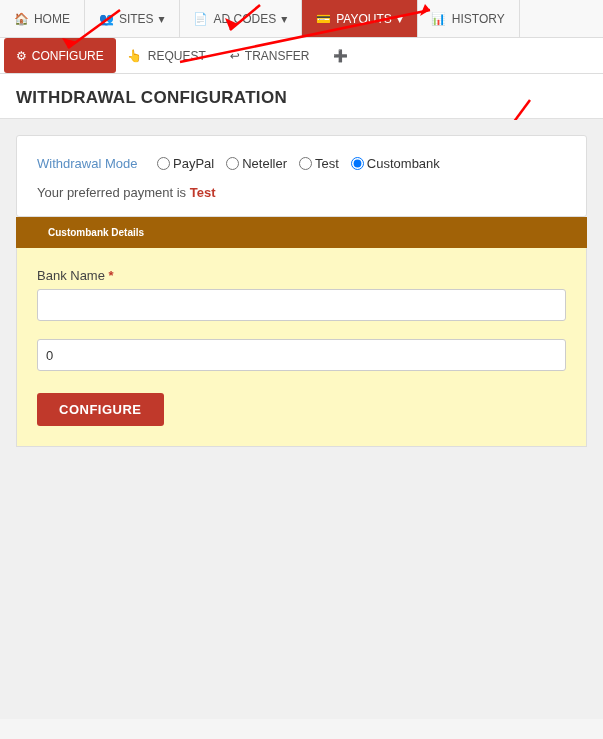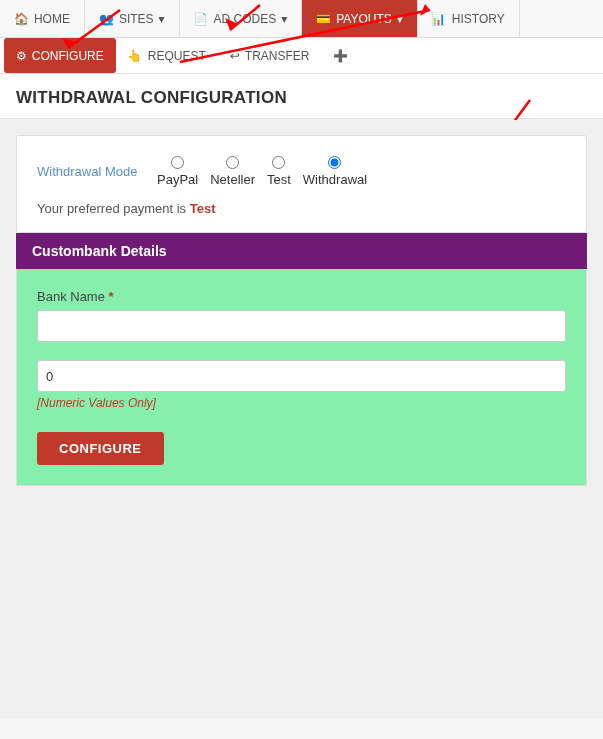--- a/index.html
+++ b/index.html
@@ -102,47 +102,46 @@
       align-items: center;
       gap: 12px;
     }
     .radio-option {
       display: flex;
       align-items: center;
       gap: 3px;
       font-size: 13px;
       color: #333;
       cursor: pointer;
-      flex-direction: column;
     }
     .radio-option input[type="radio"] { margin: 0; cursor: pointer; }
 
     .preferred-payment-text {
       font-size: 13px;
       color: #555;
       margin-top: 12px;
     }
     .preferred-payment-text strong {
       color: #c0392b;
       font-weight: bold;
     }
 
     
     .section-header {
-      background: #701a75;
+      background: #a16207;
       color: #fff;
-      padding: 10px 16px;
-      font-size: 14px;
+      padding: 10px 32px;
+      font-size: 10px;
       font-weight: bold;
       margin-top: 0;
     }
 
     
     .form-section {
-      background: #86efac;
+      background: #fef9c3;
       border: 1px solid #ddd;
       border-top: none;
       padding: 20px 20px 20px 20px;
     }
     .form-group {
       margin-bottom: 18px;
     }
     .form-label {
       font-size: 13px;
       color: #444;
@@ -283,21 +282,21 @@
           <label class="radio-option">
             <input type="radio" name="withdrawalMode" style="">
             <span>Neteller</span>
           </label>
           <label class="radio-option">
             <input type="radio" name="withdrawalMode" style="">
             <span>Test</span>
           </label>
           <label class="radio-option">
             <input type="radio" name="withdrawalMode" checked="" style="">
-            <span>Withdrawal</span>
+            <span>Custombank</span>
           </label>
         </div>
       </div>
       <div class="preferred-payment-text">
         <span>Your preferred payment is </span><strong>Test</strong>
       </div>
     </div>
 
     <div class="section-header">Custombank Details</div>
 
@@ -307,21 +306,20 @@
         <label class="form-label">
           <span>Bank Name</span>
           <span class="required"> *</span>
         </label>
         <input type="text" class="form-input" value="" style="">
       </div>
 
 
       <div class="form-group">
         <input type="text" class="form-input" value="0" style="">
-        <div class="hint-text">[Numeric Values Only]</div>
       </div>
 
       <button class="configure-btn">CONFIGURE</button>
 
     </div>
 
   </div>
 
 </div>
 

